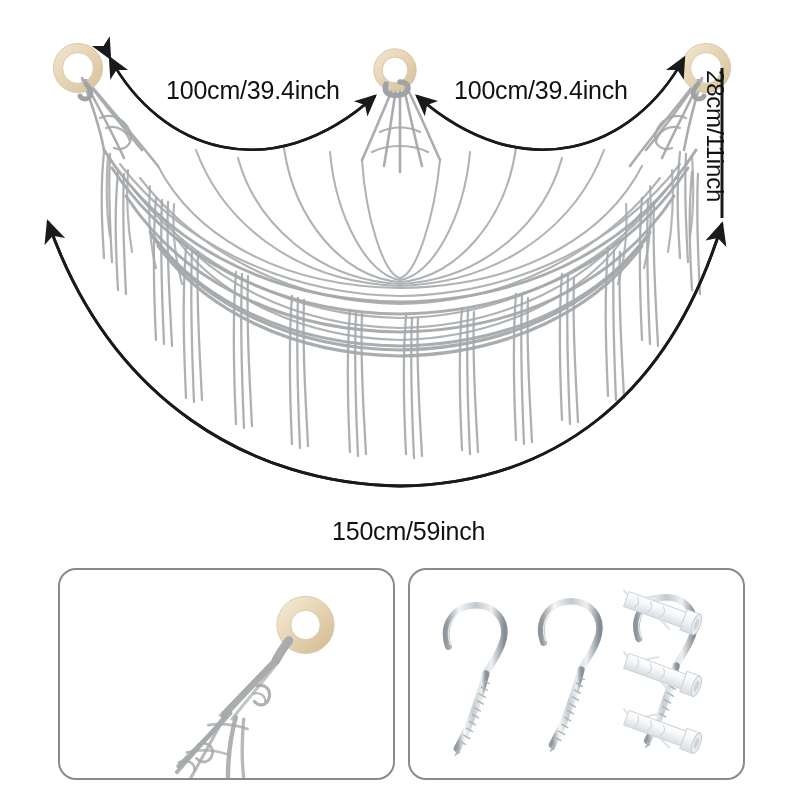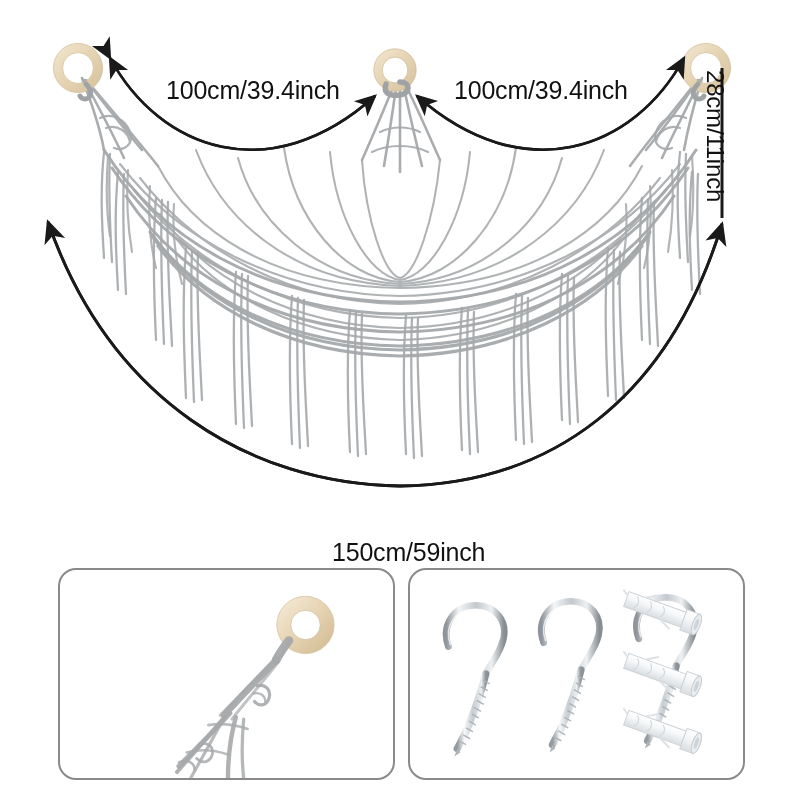--- a/index.html
+++ b/index.html
@@ -15,21 +15,21 @@
   .dim-label{
     position:absolute;
     color:#111111;
     font-weight:500;
     letter-spacing:-0.2px;
     white-space:nowrap;
     font-family:"Liberation Sans", sans-serif;
   }
   #label-left-span{left:166px;top:76px;font-size:25px;}
   #label-right-span{left:454px;top:76px;font-size:25px;}
-  #label-bottom-span{left:332px;top:538px;font-size:25px;}
+  #label-bottom-span{left:332px;top:517px;font-size:25px;}
   #label-height{
     left:729px;top:70px;font-size:24px;
     transform-origin:left top;
     transform:rotate(90deg);
   }
   .panel{
     position:absolute;
     border:2px solid #8a8a8a;
     border-radius:18px;
     background:#ffffff;

